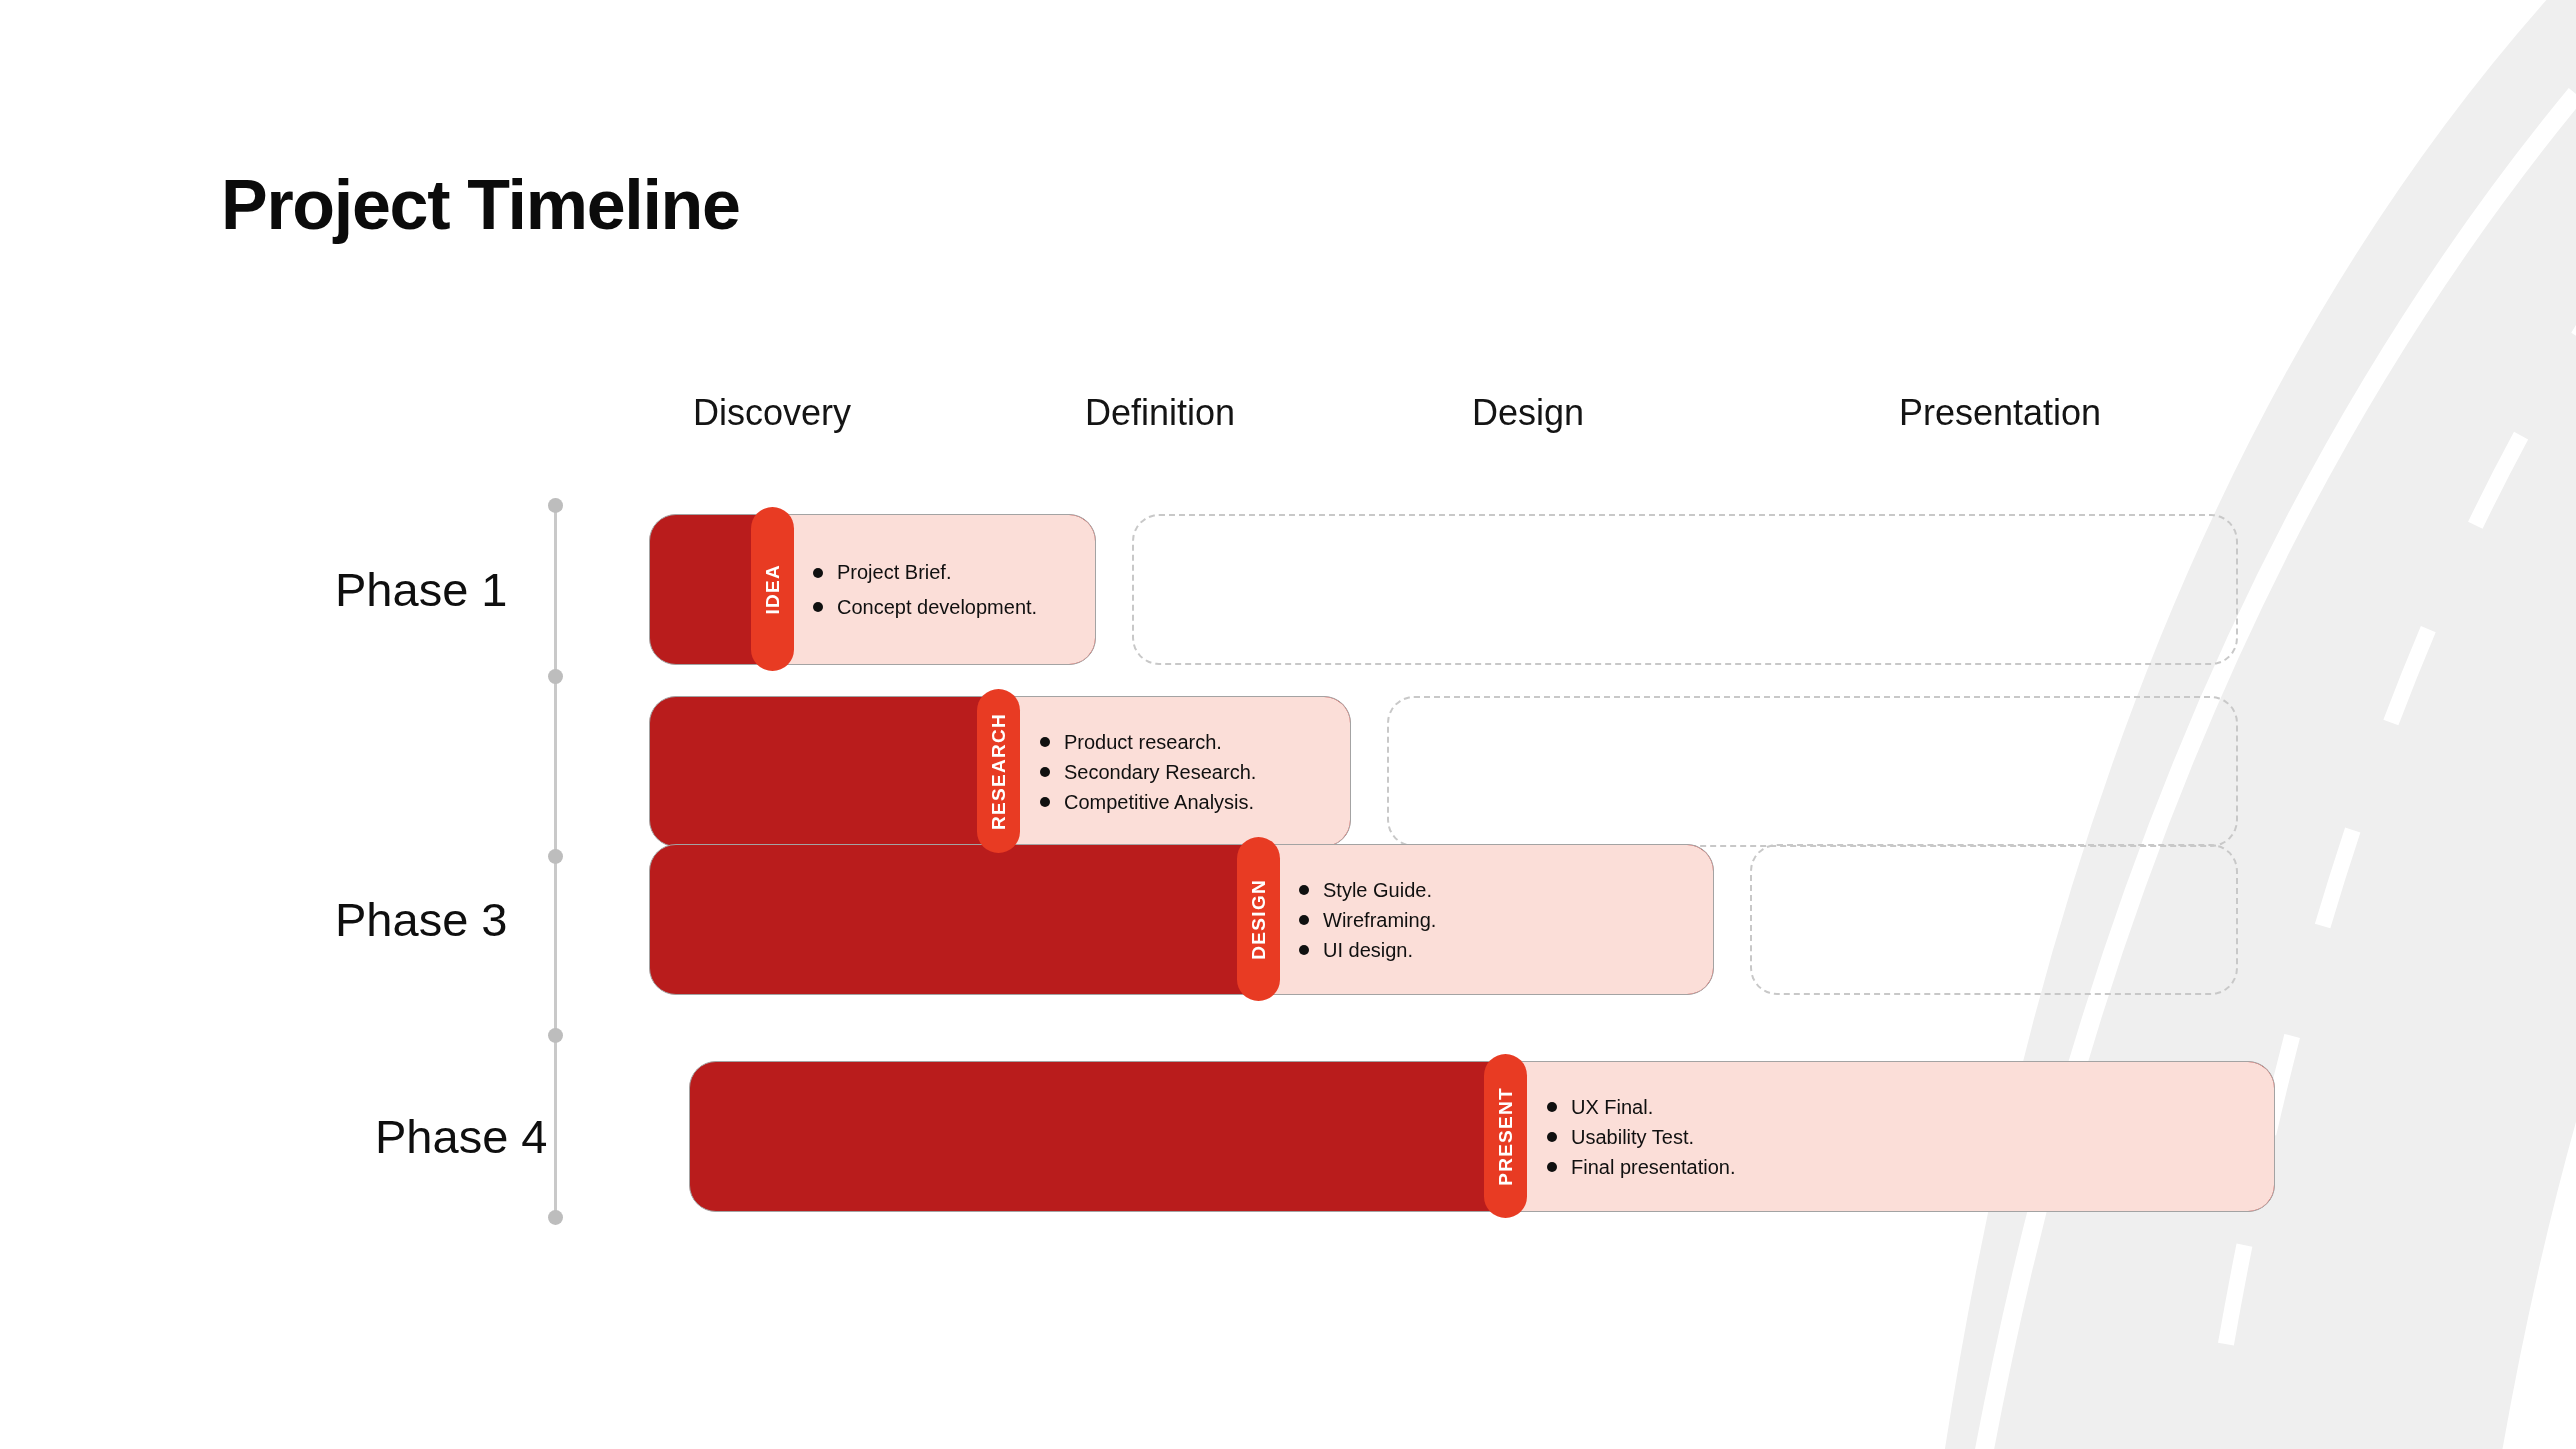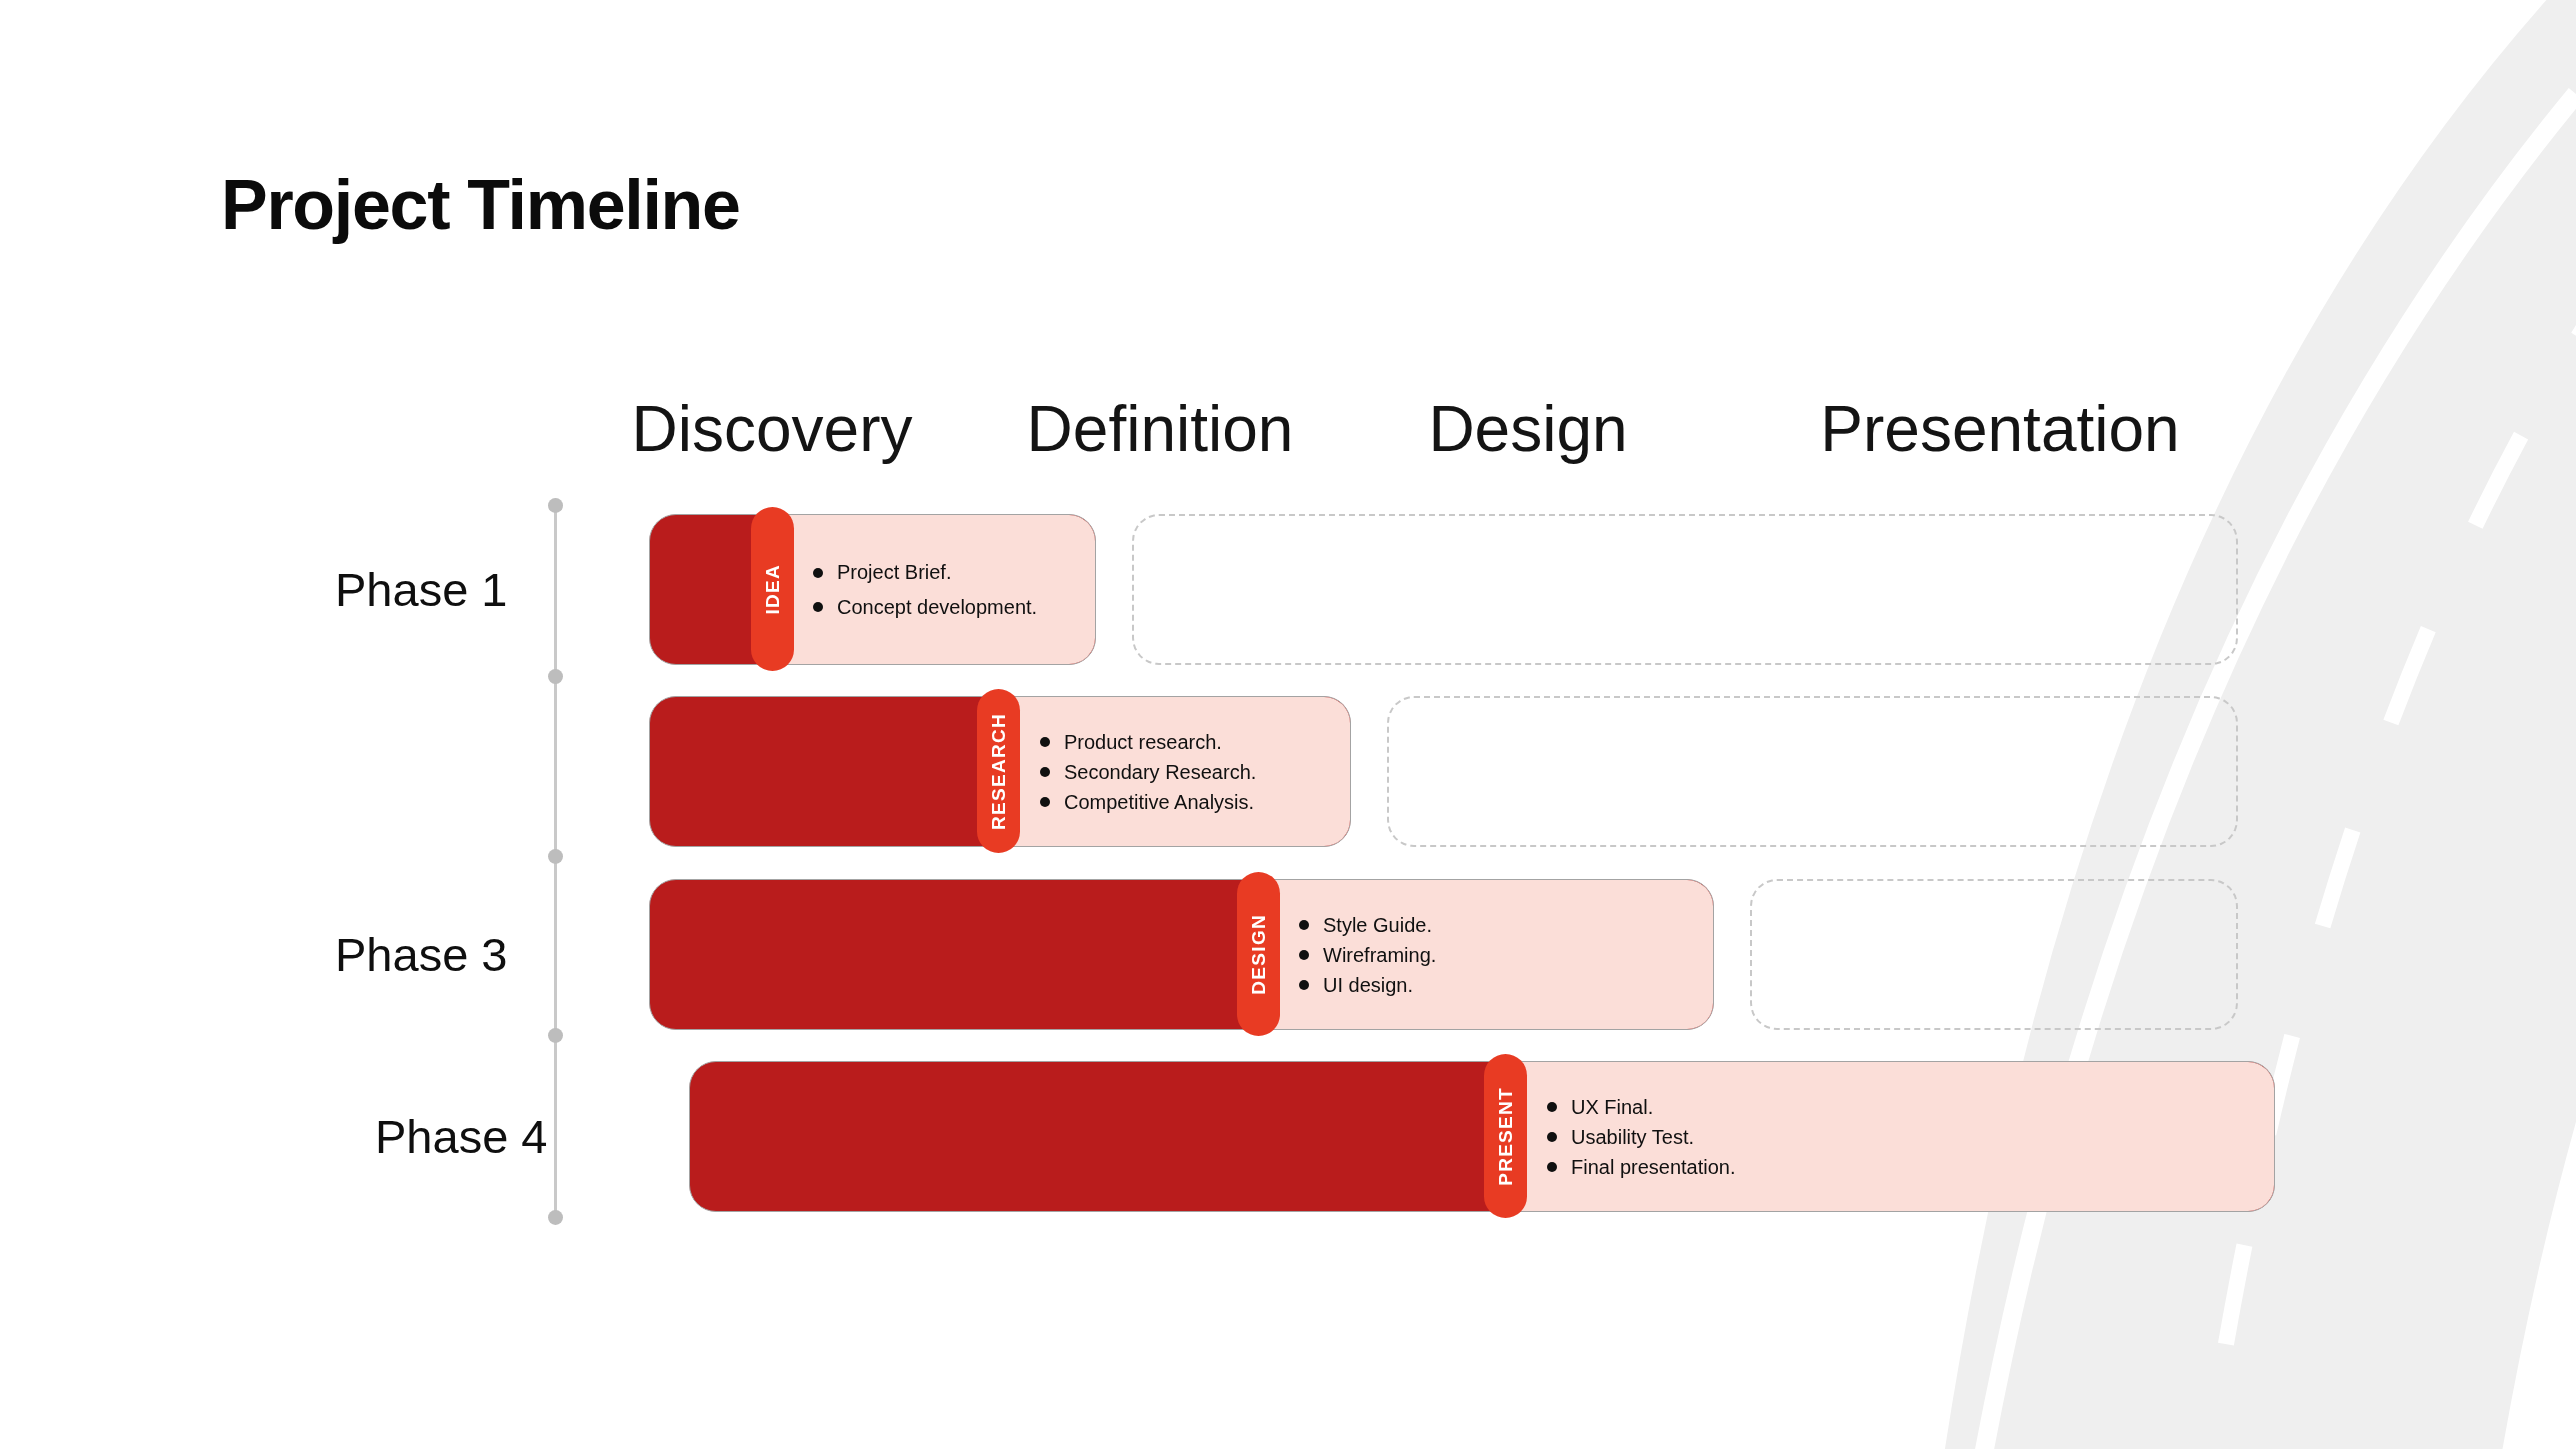--- a/index.html
+++ b/index.html
@@ -28,21 +28,21 @@
 
   .content{position:absolute;inset:0;z-index:1;}
 
   .page-title{
     position:absolute;left:221px;top:165px;
     font-size:70px;font-weight:700;letter-spacing:-1.3px;color:#0b0b0b;
   }
 
   .col-header{
     position:absolute;top:392px;transform:translateX(-50%);
-    font-size:64px;font-weight:400;color:#141414;white-space:nowrap;
+    font-size:36px;font-weight:400;color:#141414;white-space:nowrap;
   }
 
   .axis-line{
     position:absolute;left:554px;top:506px;width:2.7px;height:712px;
     background:var(--axis);
   }
   .axis-dot{
     position:absolute;left:548px;width:14.8px;height:14.8px;border-radius:50%;
     background:#BDBDBD;
   }
@@ -151,21 +151,21 @@
                 <li>Product research.</li>
                 <li>Secondary Research.</li>
                 <li>Competitive Analysis.</li>
               </ul>
       </div>
     </div>
     <div class="pill" style="left: 977px;">
       <span class="pill-text">RESEARCH</span>
     </div>
   </div>
-        <div class="phase-row" style="top: 879px; border-radius: 6px;">
+        <div class="phase-row" style="top: 844px; border-radius: 6px;">
     <div class="phase-label">Phase 3</div>
     <div class="dashed-track" style="left: 1750px; width: 488px;"></div>
     <div class="phase-bar" style="width: 1065px;">
       <div class="pink-fill" style="left: 596px;">
         <ul class="items">
                 <li>Style Guide.</li>
                 <li>Wireframing.</li>
                 <li>UI design.</li>
               </ul>
       </div>

